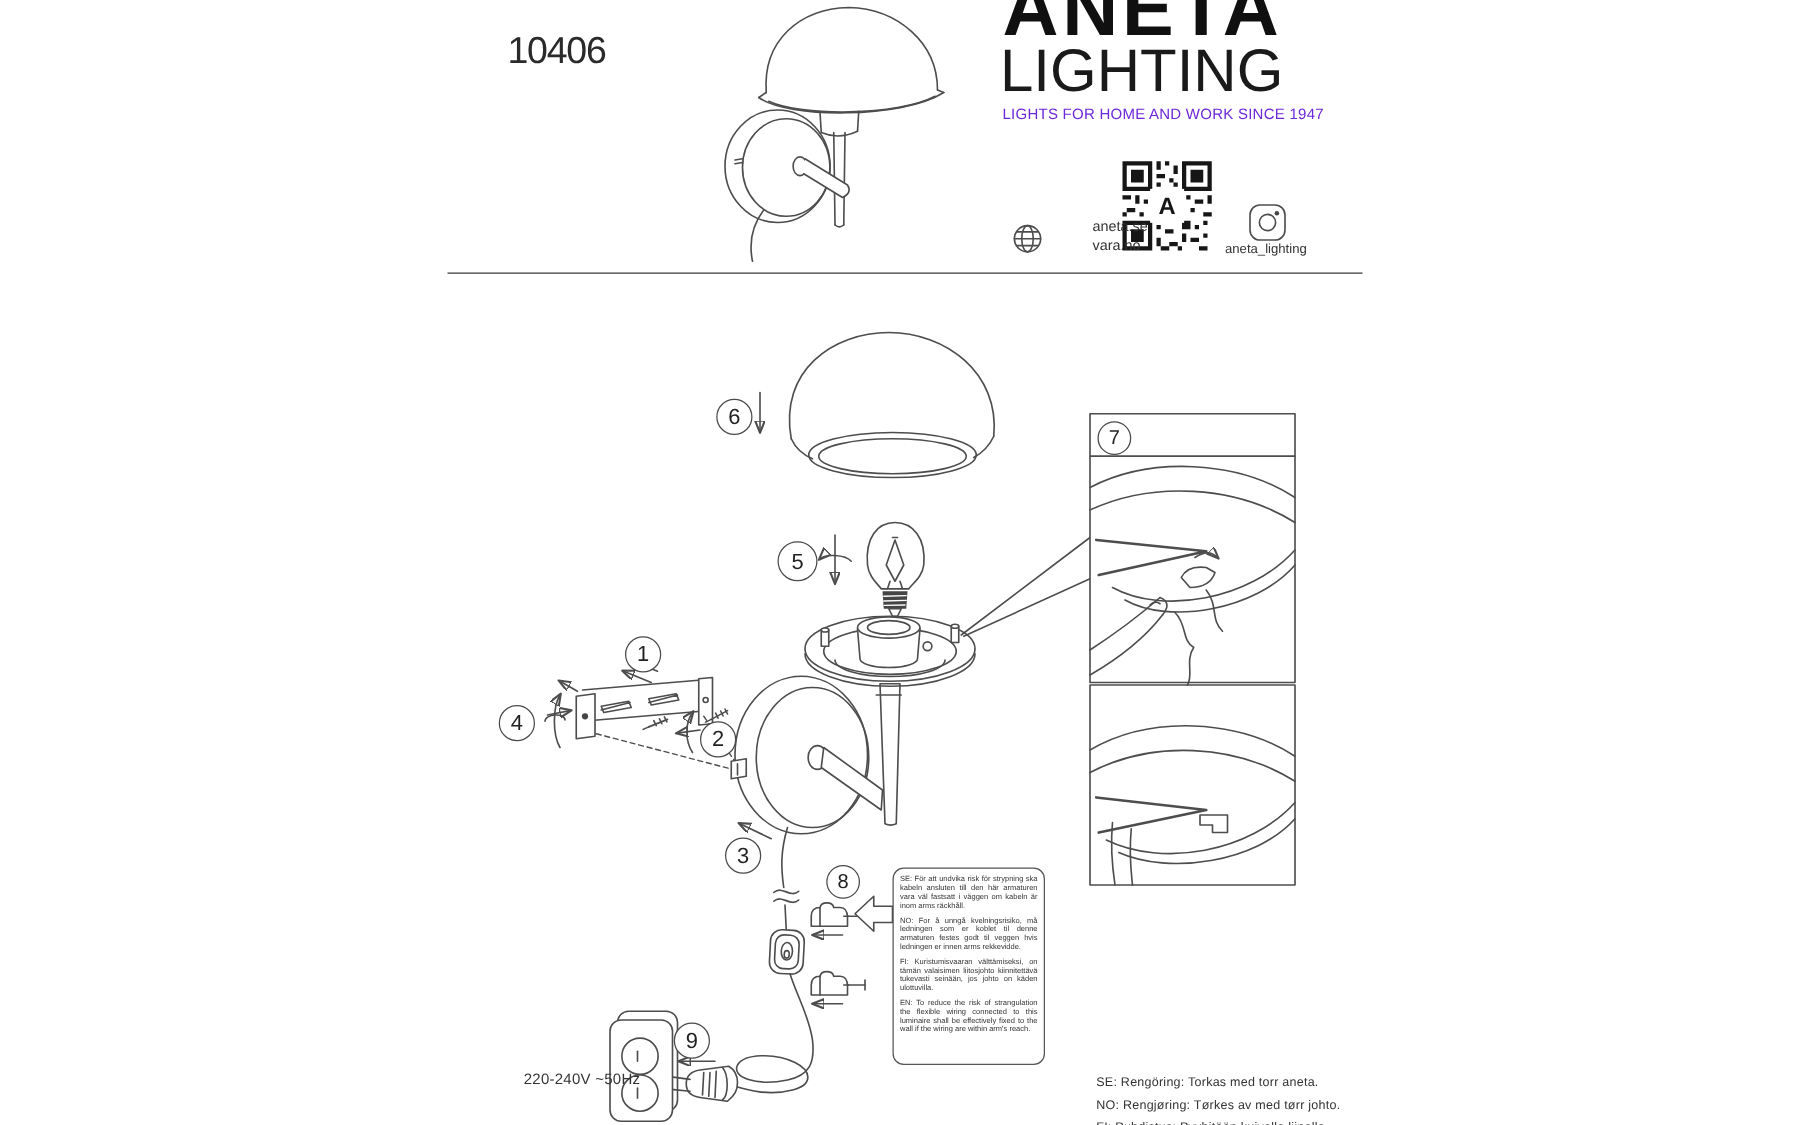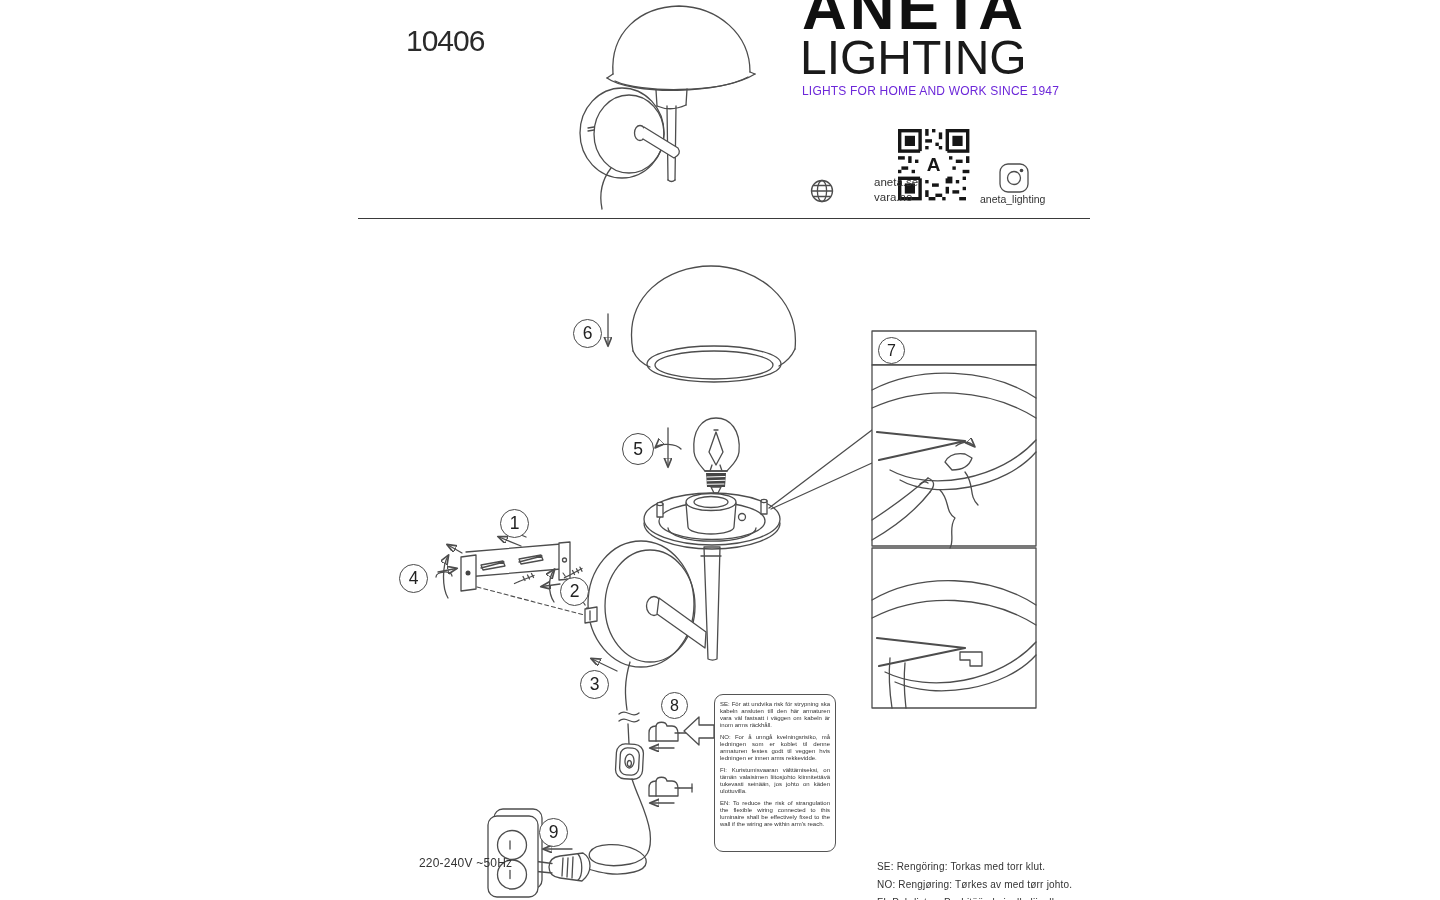--- a/index.html
+++ b/index.html
@@ -325,18 +325,18 @@
   <div class="abs warnbox">
     <p>SE: För att undvika risk för strypning ska kabeln ansluten till den här armaturen vara väl fastsatt i väggen om kabeln är inom arms räckhåll.</p>
     <p>NO: For å unngå kvelningsrisiko, må ledningen som er koblet til denne armaturen festes godt til veggen hvis ledningen er innen arms rekkevidde.</p>
     <p>FI: Kuristumisvaaran välttämiseksi, on tämän valaisimen liitosjohto kiinnitettävä tukevasti seinään, jos johto on käden ulottuvilla.</p>
     <p>EN: To reduce the risk of strangulation the flexible wiring connected to this luminaire shall be effectively fixed to the wall if the wiring are within arm's reach.</p>
   </div>
 
   <div class="abs power-label">220-240V ~50Hz</div>
 
   <div class="abs cleaning">
-    <div>SE: Rengöring: Torkas med torr klut.</div>
+    <div>SE: Rengöring: Torkas med torr aneta.</div>
     <div>NO: Rengjøring: Tørkes av med tørr johto.</div>
     <div>FI: Puhdistus: Pyyhitään kuivalla liinalla.</div>
   </div>
 
 </div>
 
 </body></html>

